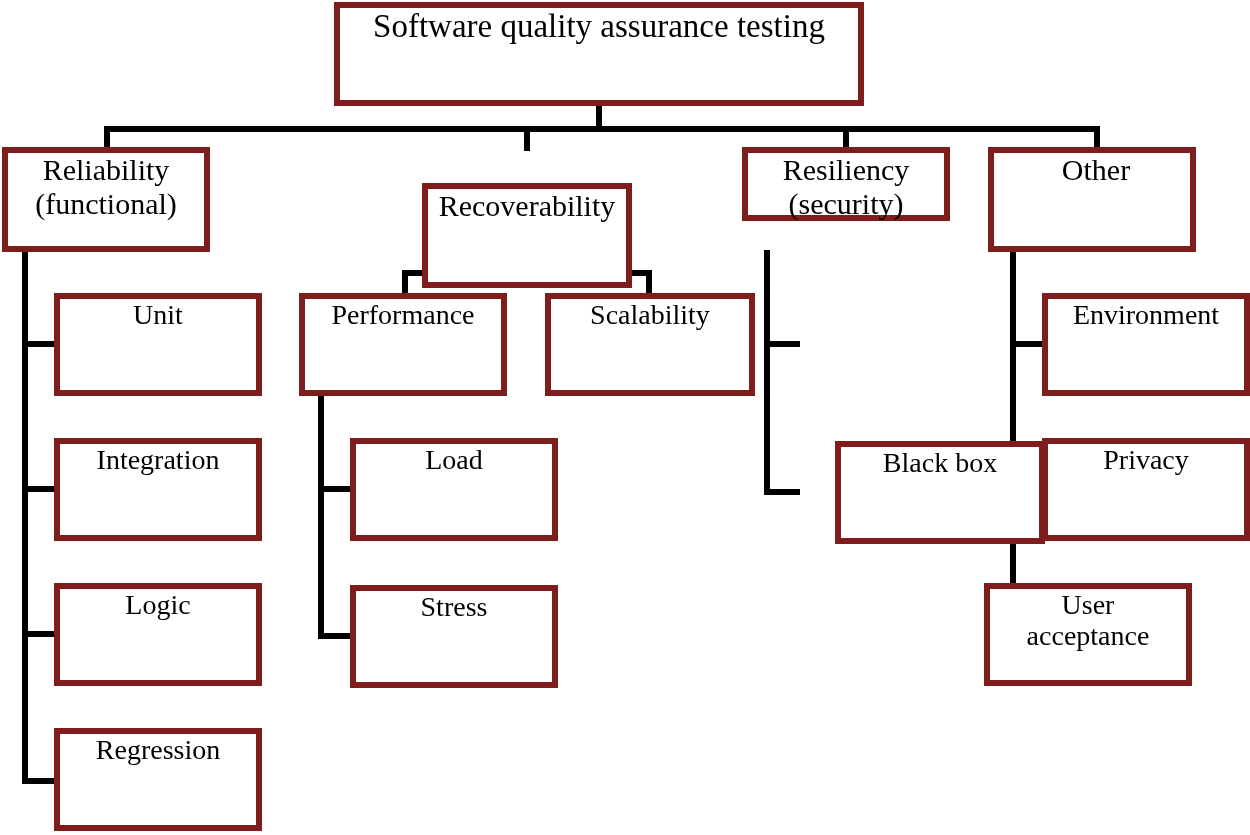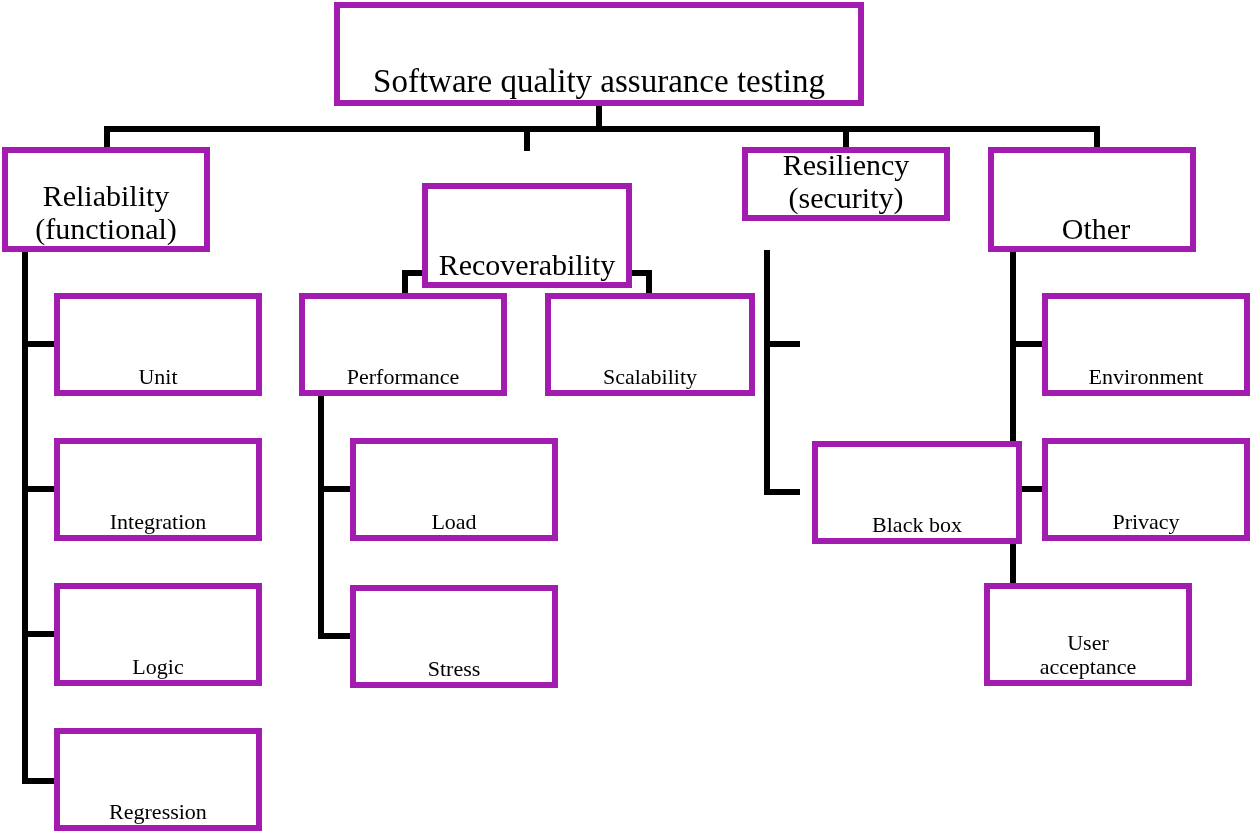--- a/index.html
+++ b/index.html
@@ -13,37 +13,37 @@
     width: 1250px;
     height: 835px;
     background: #ffffff;
     overflow: hidden;
     font-family: "Liberation Serif", "DejaVu Serif", serif;
     color: #000000;
   }
   .node {
     position: absolute;
     box-sizing: border-box;
-    border: 6px solid #a21caf;
+    border: 6px solid #7f1d1d;
     background: #ffffff;
     display: flex;
-    align-items: flex-end;
+    align-items: flex-start;
     justify-content: center;
     text-align: center;
     z-index: 5;
     line-height: 1.12;
   }
   .node .label {
     display: block;
     padding: 0 6px;
     white-space: pre-line;
   }
   .n-root   { left: 334px; top: 2px;   width: 530px; height: 104px; font-size: 33px; }
   .n-lvl2   { font-size: 30px; }
-  .n-lvl3   { font-size: 22px; }
+  .n-lvl3   { font-size: 28px; }
 
   
   .conn {
     position: absolute;
     background: #000000;
     z-index: 1;
   }
   .h { height: 6px; }
   .v { width: 6px; }
 </style>
@@ -124,21 +124,21 @@
     <span class="label">Scalability</span>
   </div>
 
   <div class="node n-lvl3" style="left:350px; top:438px; width:208px; height:103px;">
     <span class="label">Load</span>
   </div>
   <div class="node n-lvl3" style="left:350px; top:585px; width:208px; height:103px;">
     <span class="label">Stress</span>
   </div>
 
-  <div class="node n-lvl3" style="left:812px; top:441px; width:210px; height:103px;">
+  <div class="node n-lvl3" style="left:835px; top:441px; width:210px; height:103px;">
     <span class="label">Black box</span>
   </div>
 
   <div class="node n-lvl3" style="left:1042px; top:293px; width:208px; height:103px;">
     <span class="label">Environment</span>
   </div>
   <div class="node n-lvl3" style="left:1042px; top:438px; width:208px; height:103px;">
     <span class="label">Privacy</span>
   </div>
   <div class="node n-lvl3" style="left:984px; top:583px; width:208px; height:103px;">

